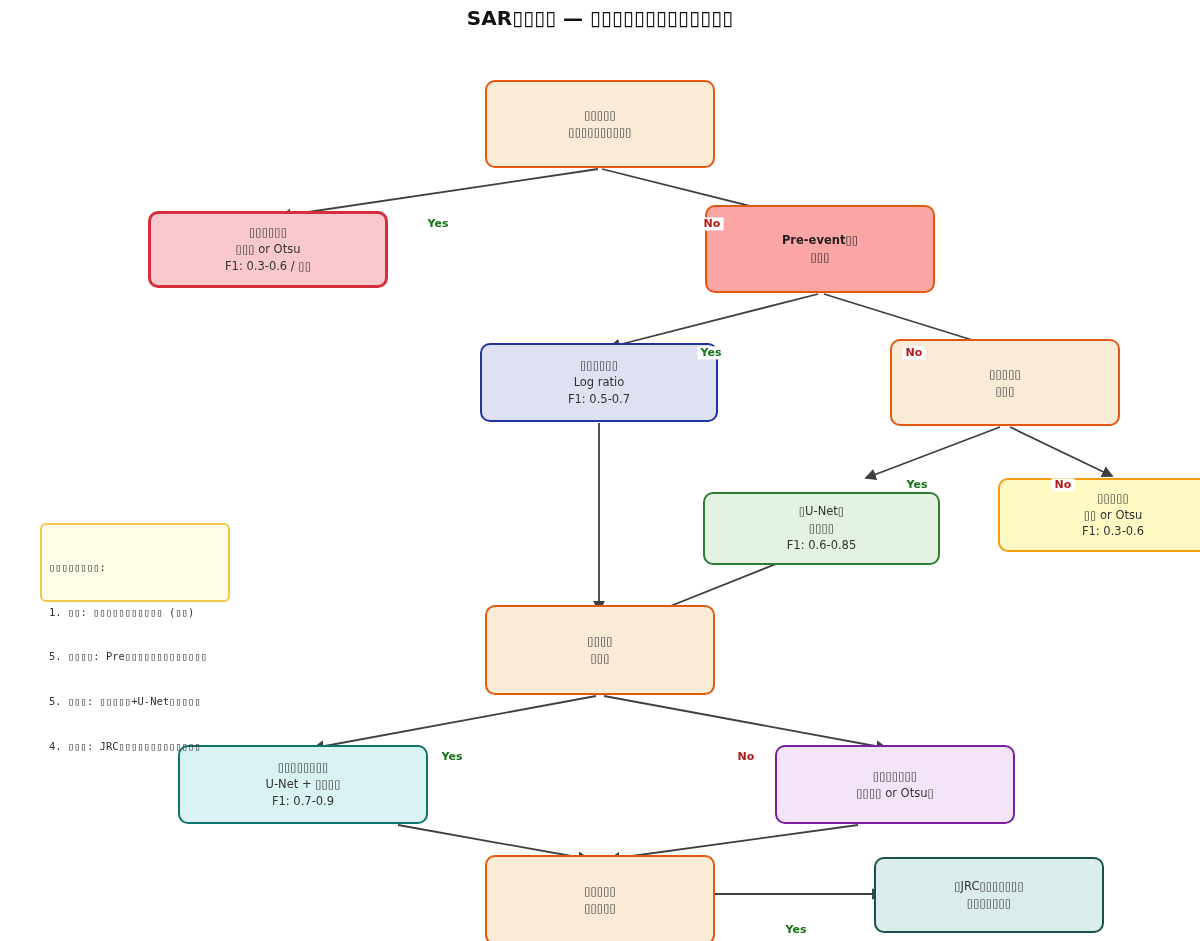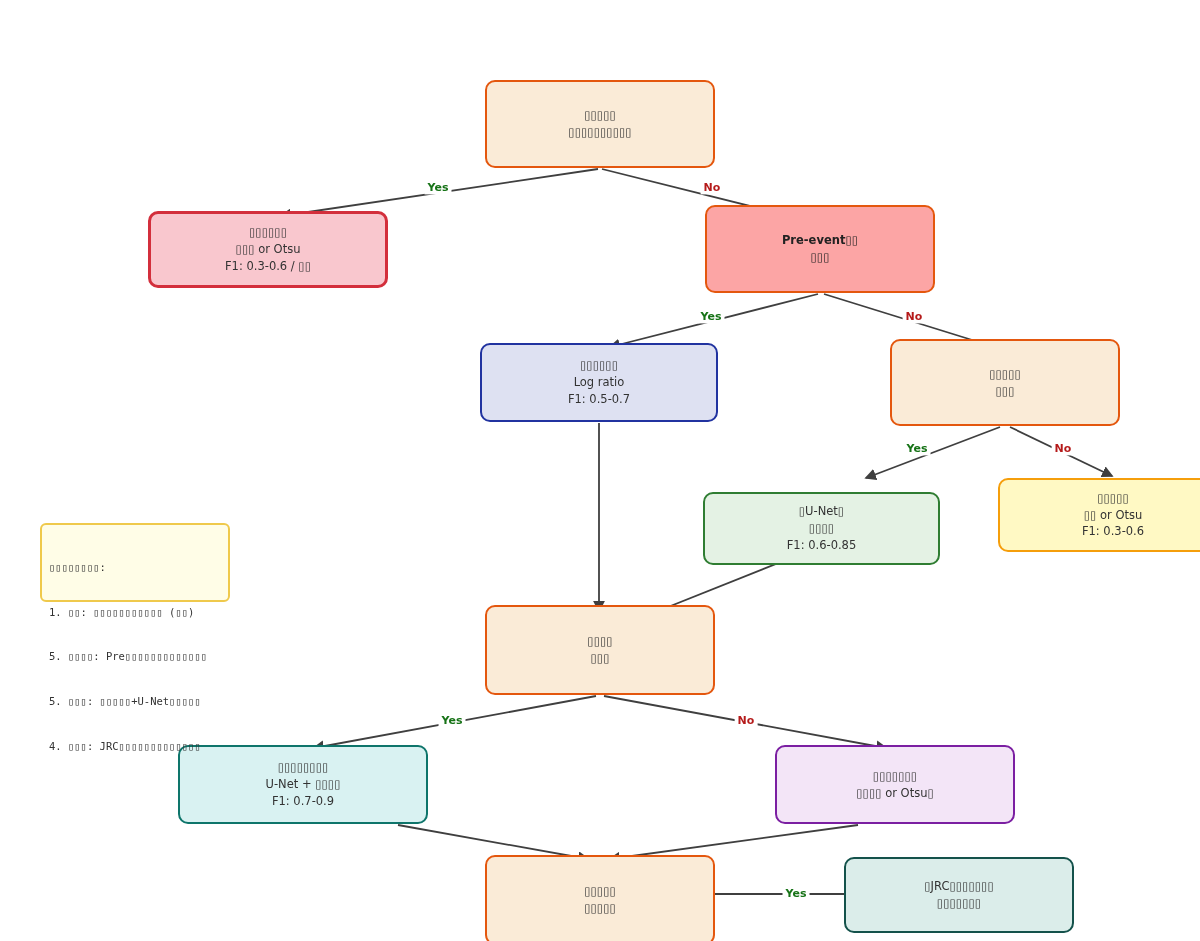--- a/index.html
+++ b/index.html
@@ -18,35 +18,37 @@
     box-sizing:border-box;
   }
   .node .node-label{
     white-space:pre-line;font-size:11.5px;line-height:1.45;color:#333;
   }
   .node.bold .node-label{font-weight:bold;color:#222;}
   .edge-label{
     position:absolute;z-index:3;transform:translate(-50%,-50%);
     font-size:11px;font-weight:bold;background:#ffffff;padding:0 3px;
     line-height:1.2;
+    margin-top:36px;
   }
   .edge-label.yes{color:#177317;}
   .edge-label.no{color:#B51A1A;}
   .note{
     position:absolute;z-index:2;box-sizing:border-box;border-radius:6px;
     border:2px solid #EFC94C;background:#FFFDE7;padding:5px 7px 4px 7px;
     font-family:"DejaVu Sans Mono", monospace;font-size:10.5px;line-height:1.42;
     color:#333;white-space:pre;
   }
 </style>
 </head>
 <body>
 
 <div id="canvas">
 
+  <div class="title">SAR▯▯▯▯ — ▯▯▯▯▯▯▯▯▯▯▯▯▯</div>
 
   <svg class="edges" width="1200" height="941">
     <defs>
       <marker id="arrow" viewBox="0 0 10 10" refX="8.5" refY="5" markerWidth="6.5" markerHeight="6.5" orient="auto-start-reverse">
         <path d="M0,0 L10,5 L0,10 z" fill="#3F3F3F"></path>
       </marker>
     </defs>
     <g stroke="#3F3F3F" stroke-width="1.8" fill="none">
       <line x1="598" y1="169" x2="281" y2="216" marker-end="url(#arrow)"></line>
       <line x1="602" y1="169" x2="814" y2="222" marker-end="url(#arrow)"></line>
@@ -117,21 +119,21 @@
   <div class="node" style="left: 775px; top: 745px; width: 240px; height: 79px; background: rgb(243, 229, 247); border-color: rgb(123, 31, 162);">
     <div class="node-label">▯▯▯▯▯▯▯
 ▯▯▯▯ or Otsu▯</div>
   </div>
 
   <div class="node" style="left: 485px; top: 855px; width: 230px; height: 90px; background: rgb(250, 235, 215); border-color: rgb(228, 87, 14);">
     <div class="node-label">▯▯▯▯▯
 ▯▯▯▯▯</div>
   </div>
 
-  <div class="node" style="left: 844px; top: 857px; width: 230px; height: 76px; background: rgb(219, 237, 234); border-color: rgb(20, 82, 75);">
+  <div class="node" style="left: 874px; top: 857px; width: 230px; height: 76px; background: rgb(219, 237, 234); border-color: rgb(20, 82, 75);">
     <div class="node-label">▯JRC▯▯▯▯▯▯▯
 ▯▯▯▯▯▯▯</div>
   </div>
 
   <div class="note" style="left:40px;top:523px;width:190px;height:79px;">
     <div>▯▯▯▯▯▯▯▯:</div>
     <div>1. ▯▯: ▯▯▯▯▯▯▯▯▯▯▯ (▯▯)</div>
     <div>5. ▯▯▯▯: Pre▯▯▯▯▯▯▯▯▯▯▯▯▯</div>
     <div>5. ▯▯▯: ▯▯▯▯▯+U-Net▯▯▯▯▯</div>
     <div>4. ▯▯▯: JRC▯▯▯▯▯▯▯▯▯▯▯▯▯</div>

